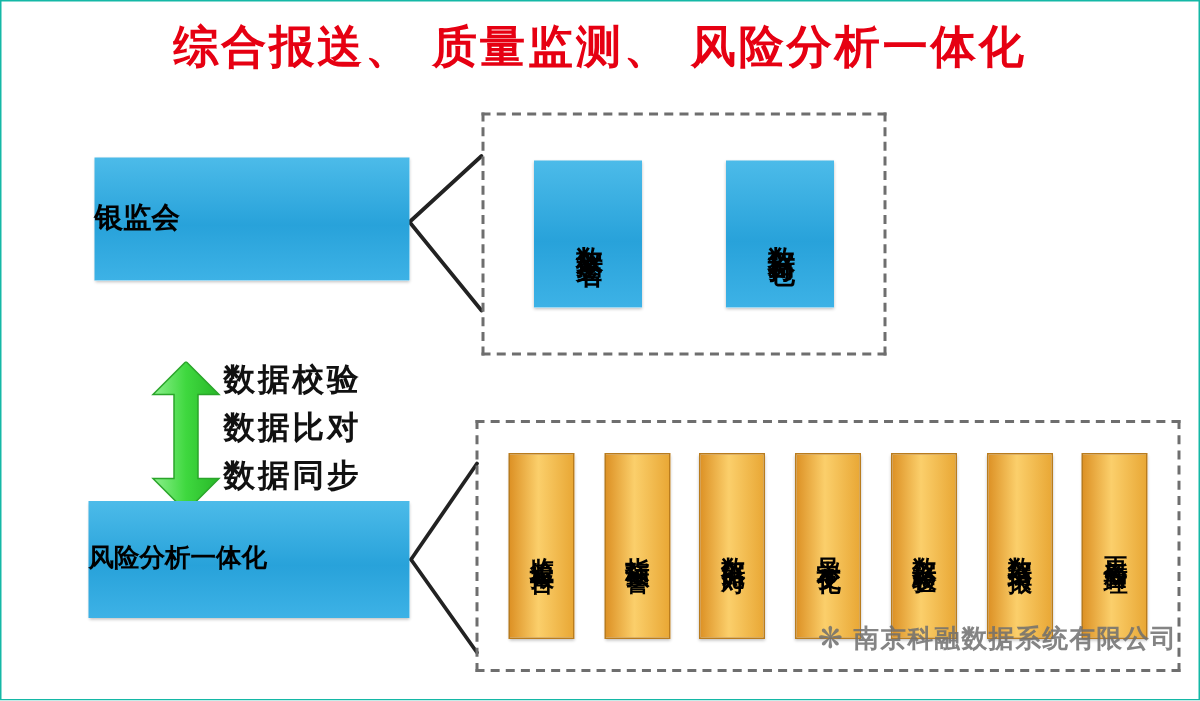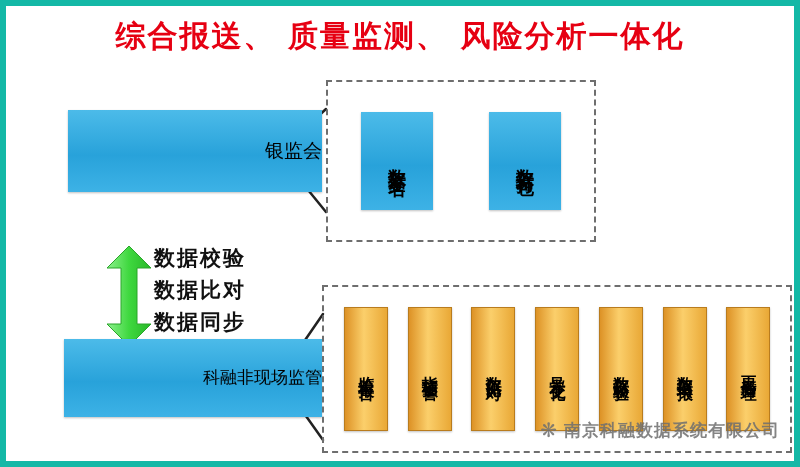--- a/index.html
+++ b/index.html
@@ -1,42 +1,41 @@
 <!DOCTYPE html>
 <html><head>
 <meta charset="utf-8">
 <style>
   html,body{margin:0;padding:0;background:#fff;}
   .canvas{
     position:relative;
     width:800px;height:467px;
     background:#ffffff;
-    border:6px solid #14b8a6;
+    border:1px solid #14b8a6;
     box-sizing:border-box;
     font-family:"DejaVu Sans","Liberation Sans",sans-serif;
     overflow:hidden;
   }
   .title{
     position:absolute;left:0;top:10px;width:100%;
     text-align:center;
     font-size:30px;font-weight:bold;
     color:#e60012;
     letter-spacing:2px;
     margin:0;
   }
   
   .blue-box{
     background:linear-gradient(to bottom,#4cbbe9 0%,#28a2da 55%,#3db2e6 100%);
     color:#000;
-    font-weight:normal;
+    font-weight:bold;
     display:flex;flex-direction:column;
-    align-items:flex-end;justify-content:center;
+    align-items:flex-start;justify-content:center;
     text-align:center;
     box-shadow:0 1px 2px rgba(0,0,0,0.25);
-    padding-left:44px;
   }
   .client-box{
     position:absolute;left:62px;top:104px;width:210px;height:82px;
     font-size:19px;line-height:1.55;
   }
   .monitor-box{
     position:absolute;left:58px;top:333px;width:214px;height:78px;
     font-size:17px;line-height:1.6;
   }
   
@@ -131,21 +130,21 @@
     <polygon points="25,0 47,22 33,22 33,78 47,78 25,100 3,78 17,78 17,22 3,22" fill="url(#grn)" stroke="#2aa52a" stroke-width="1"></polygon>
   </svg>
 
   <div class="sync-text">
     <div>数据校验</div>
     <div>数据比对</div>
     <div>数据同步</div>
   </div>
 
   <div class="blue-box monitor-box">
-    <div>科融非现场监管</div>
+    <div>风险分析一体化</div>
   </div>
 
   <div class="dashed bottom-dashed">
     <div class="vbox gold">监管报告</div>
     <div class="vbox gold">指标预警</div>
     <div class="vbox gold">数据比对</div>
     <div class="vbox gold">异常变化</div>
     <div class="vbox gold">数据校验</div>
     <div class="vbox gold">数据填报</div>
     <div class="vbox gold">更新管理</div>

